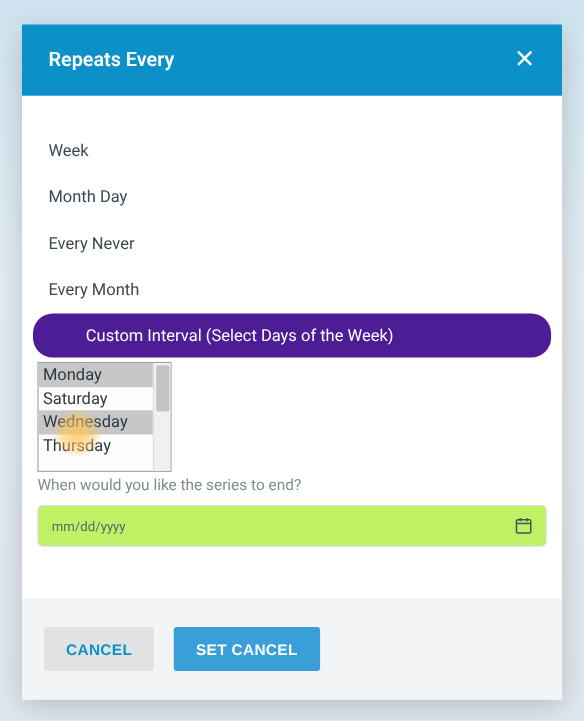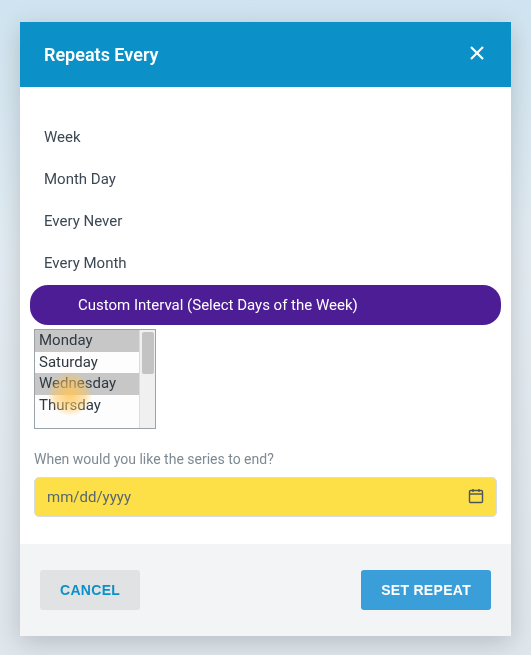--- a/index.html
+++ b/index.html
@@ -77,38 +77,38 @@
     left: 28px; top: 350px;
     width: 44px; height: 44px;
     background: radial-gradient(circle, rgba(255,196,87,0.85) 0%, rgba(255,196,87,0.45) 50%, rgba(255,196,87,0) 72%);
     border-radius: 50%;
     z-index: 5;
     pointer-events: none;
   }
   .end-label {
     font-size: 14px;
     color: #7e8a93;
-    margin: 22px 4px 10px 4px;
+    margin: 4px 4px 10px 4px;
   }
   .date-field {
     margin: 0 4px;
-    display: flex; align-items: flex-start;
+    display: flex; align-items: flex-end;
     border: 1px solid #d6dde2;
     border-radius: 5px;
     padding: 10px 12px;
-    font-size: 15px;
+    font-size: 12px;
     color: #5a6670;
-    background: #fde047;
+    background: #bef264;
   }
   .date-field .ph { flex: 1; color: #5a6670; }
   .date-field .cal { width: 16px; height: 16px; color: #4a545c; }
   .modal-footer {
     background: #f3f4f5;
     padding: 26px 20px;
-    display: flex; justify-content: space-between; gap: 18px;
+    display: flex; justify-content: flex-start; gap: 18px;
   }
   .btn {
     padding: 12px 20px;
     font-size: 14px;
     font-weight: 700;
     border: none;
     border-radius: 3px;
     cursor: pointer;
     letter-spacing: 0.3px;
   }
@@ -172,19 +172,19 @@
               <line x1="5" y1="1" x2="5" y2="4" stroke="currentColor" stroke-width="1.4"></line>
               <line x1="11" y1="1" x2="11" y2="4" stroke="currentColor" stroke-width="1.4"></line>
             </svg>
         </span>
       </div>
 
     </div>
 
     <div class="modal-footer">
       <button class="btn btn-cancel">CANCEL</button>
-      <button class="btn btn-primary">SET REPEAT</button>
+      <button class="btn btn-primary">SET CANCEL</button>
     </div>
 
     <div class="highlight-dot"></div>
 
   </div>
 </div>
 
 </body></html>

